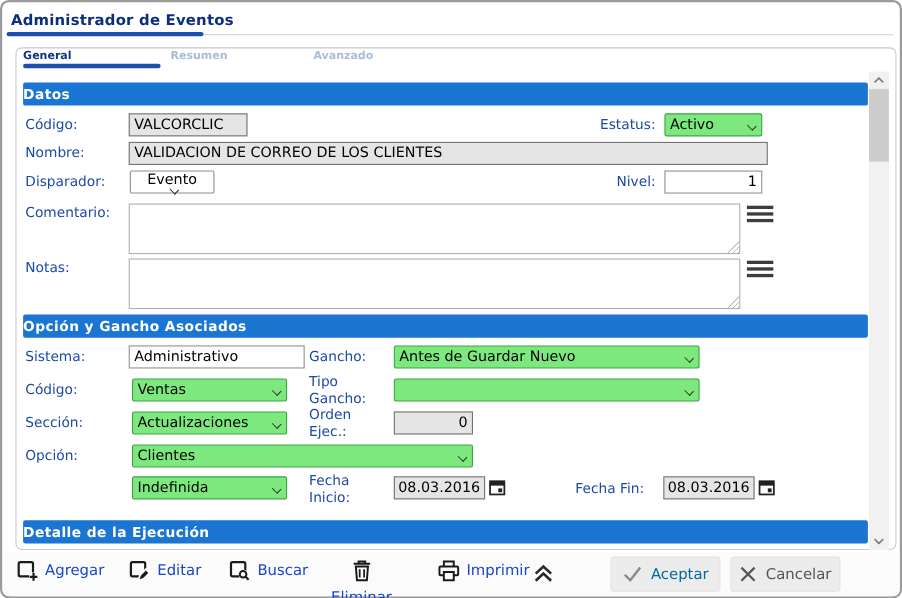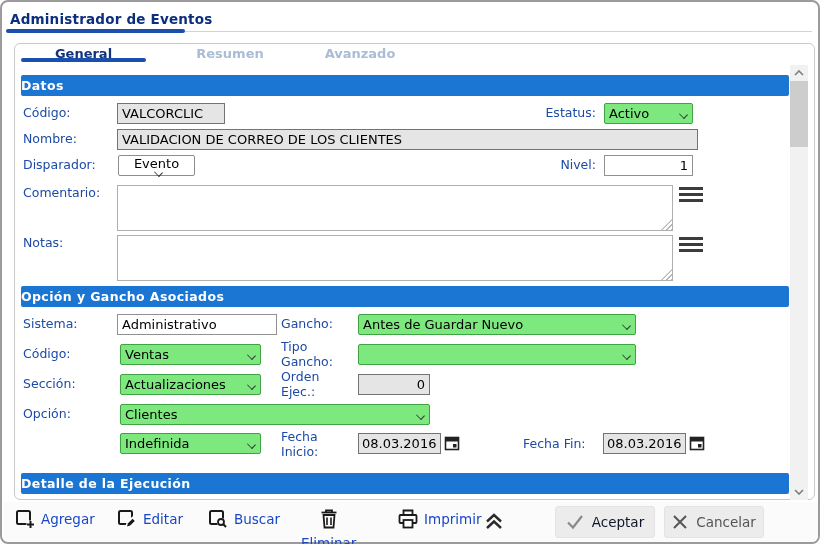--- a/index.html
+++ b/index.html
@@ -17,21 +17,21 @@
     position:absolute; left:8px; top:9px;
     font-size:13.5px; font-weight:bold; color:#0c2e7e; letter-spacing:0.2px;
   }
   .title-rule { position:absolute; left:4px; top:29px; width:806px; height:1px; background:#d3d3d3; }
   .title-underline { position:absolute; left:4px; top:27px; width:179px; height:4px; background:#1a4fae; border-radius:2px; }
 
   .panel {
     position:absolute; left:12px; top:41px; width:801px; height:457px;
     border:1px solid #c9c9c9; border-radius:6px; background:#fff;
   }
-  .tab { position:absolute; top:2px; height:14px; text-align:center; font-weight:bold; font-size:13px; cursor:pointer; }
+  .tab { position:absolute; top:2px; height:14px; text-align:left; font-weight:bold; font-size:10px; cursor:pointer; }
   .tab .tab-underline { position:absolute; left:0; right:0; top:12px; height:4px; border-radius:2px; background:transparent; }
   .tab.active { color:#12327f; }
   .tab.active .tab-underline { background:#1a4fae; }
   .tab.inactive { color:#a9bdd6; }
 
   .content { position:absolute; left:1px; top:21px; width:780px; height:435px; overflow:hidden; }
 
   .section-header {
     position:absolute; left:5px; width:768px; height:21px;
     background:#1b75d2; border-radius:2px; color:#fff; font-weight:bold;
@@ -80,21 +80,21 @@
   
   .toolbar { position:absolute; left:2px; top:500px; width:814px; height:40px; background:#fbfbfb; border-radius:0 0 6px 6px; }
   .tool-link { position:absolute; top:6px; display:flex; align-items:center; gap:5px; color:#1847c8; font-size:13.5px; cursor:pointer; }
   .tool-link svg { flex:none; }
   .collapse { position:absolute; top:8px; cursor:pointer; }
   .btn {
     position:absolute; top:4px; height:32px; width:100px; background:#ececec; border:1px solid #e3e3e3;
     border-radius:3px; display:flex; align-items:center; justify-content:center; gap:8px;
     font-size:13.5px; cursor:pointer;
   }
-  .btn.accept { color:#0f172a; }
+  .btn.accept { color:#0369a1; }
   .btn.cancel { color:#555; }
 </style>
 </head>
 <body>
 
 <div class="window">
   <div class="window-title">Administrador de Eventos</div>
   <div class="title-rule"></div>
   <div class="title-underline"></div>
 

